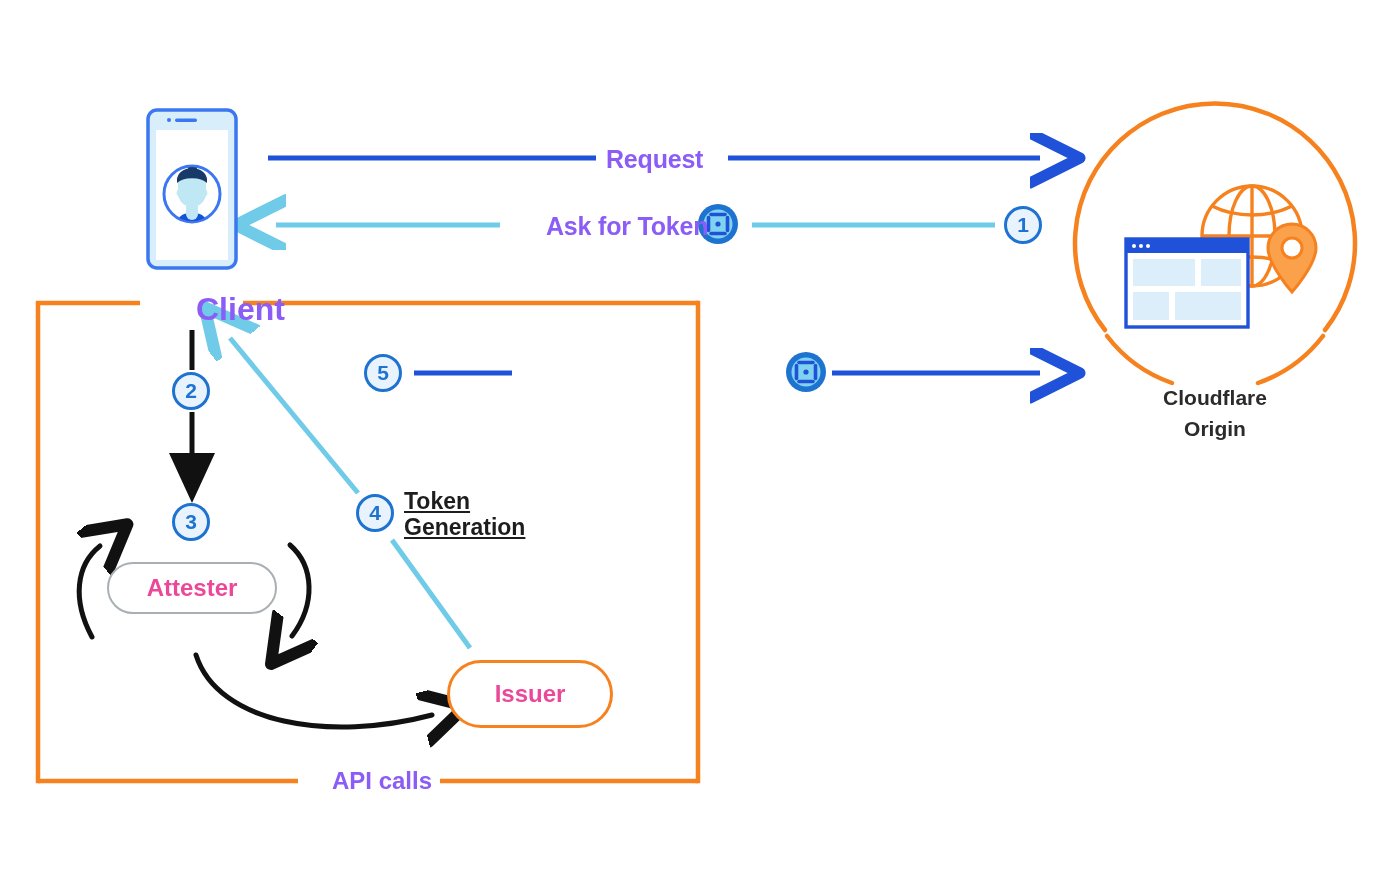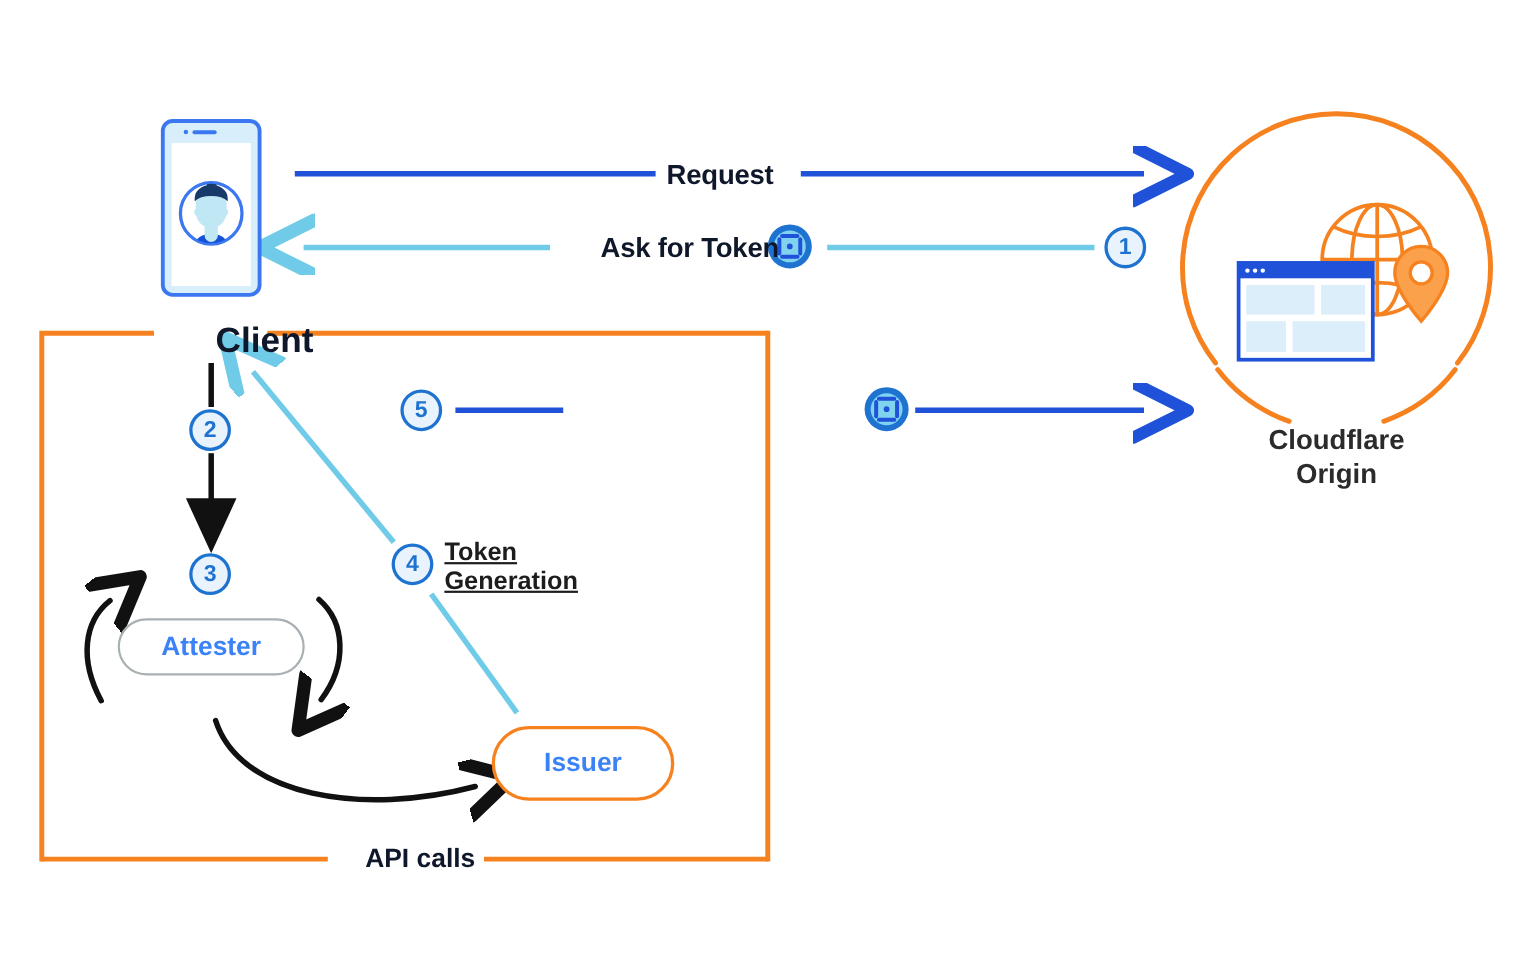--- a/index.html
+++ b/index.html
@@ -10,28 +10,28 @@
     font-family:"Liberation Sans", sans-serif;
     overflow:hidden;
   }
   #diagram-root{position:relative;width:1390px;height:882px;}
   svg.layer{position:absolute;left:0;top:0;width:1390px;height:882px;}
 
   .lbl{
     position:absolute;
     font-family:"Liberation Sans", sans-serif;
     font-weight:bold;
-    color:#0f172a;
+    color:#8b5cf6;
     white-space:pre;
     line-height:1.12;
   }
   .lbl-flow{font-size:25px;letter-spacing:-0.2px;}
   .lbl-node{font-size:32px;margin-left:44px;}
   .lbl-boundary{font-size:24px;margin-left:24px;}
-  .lbl-origin{font-size:25px;text-align:center;color:#2b2b2b;}
+  .lbl-origin{font-size:21px;text-align:center;color:#2b2b2b;}
   .lbl-sub{font-size:23px;color:#1d1d1d;text-decoration:underline;}
 
   .num{
     position:absolute;
     width:38px;height:38px;
     border-radius:50%;
     border:3px solid #1f73d0;
     background:#e8f3fd;
     color:#1f73d0;
     font-family:"Liberation Sans", sans-serif;
@@ -43,21 +43,21 @@
 
   .pill{
     position:absolute;
     display:flex;align-items:center;justify-content:center;
     box-sizing:border-box;
     background:#ffffff;
     border-radius:999px;
     font-family:"Liberation Sans", sans-serif;
     font-weight:bold;
     font-size:24px;
-    color:#3b82f6;
+    color:#ec4899;
   }
   .pill-attester{border:2.5px solid #a9b0b3;}
   .pill-issuer{border:3px solid #f6821f;}
 </style>
 </head>
 <body>
 
 <div id="diagram-root">
 
   <svg class="layer" viewBox="0 0 1390 882">

